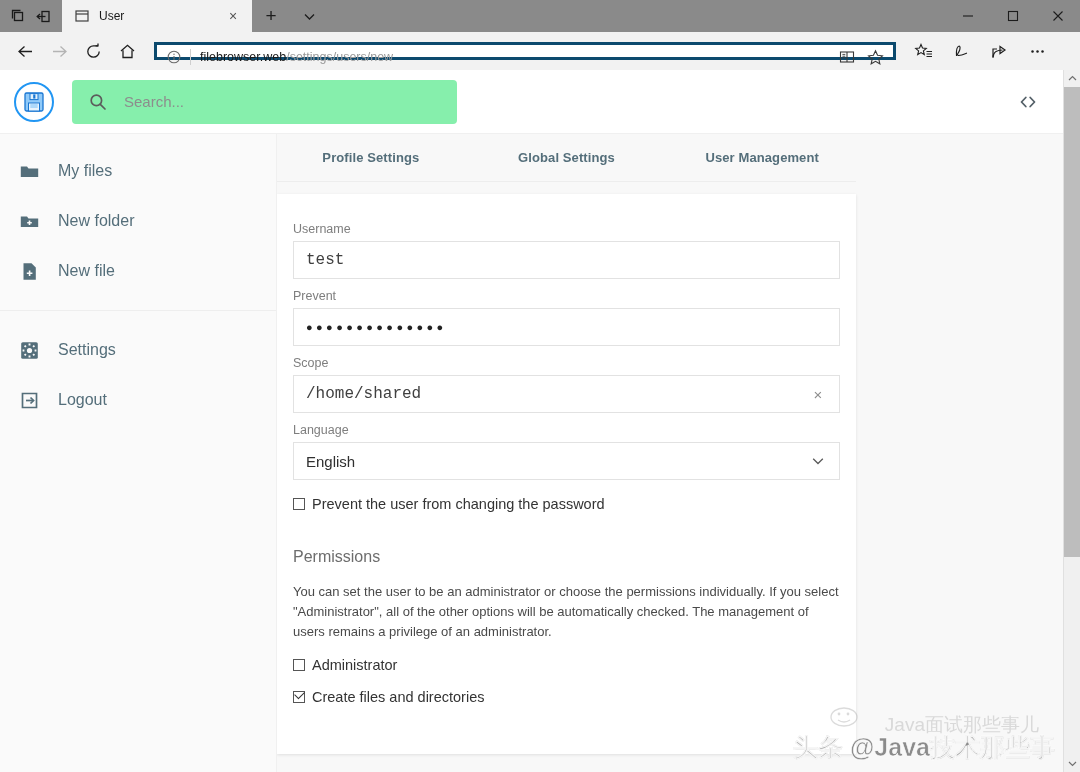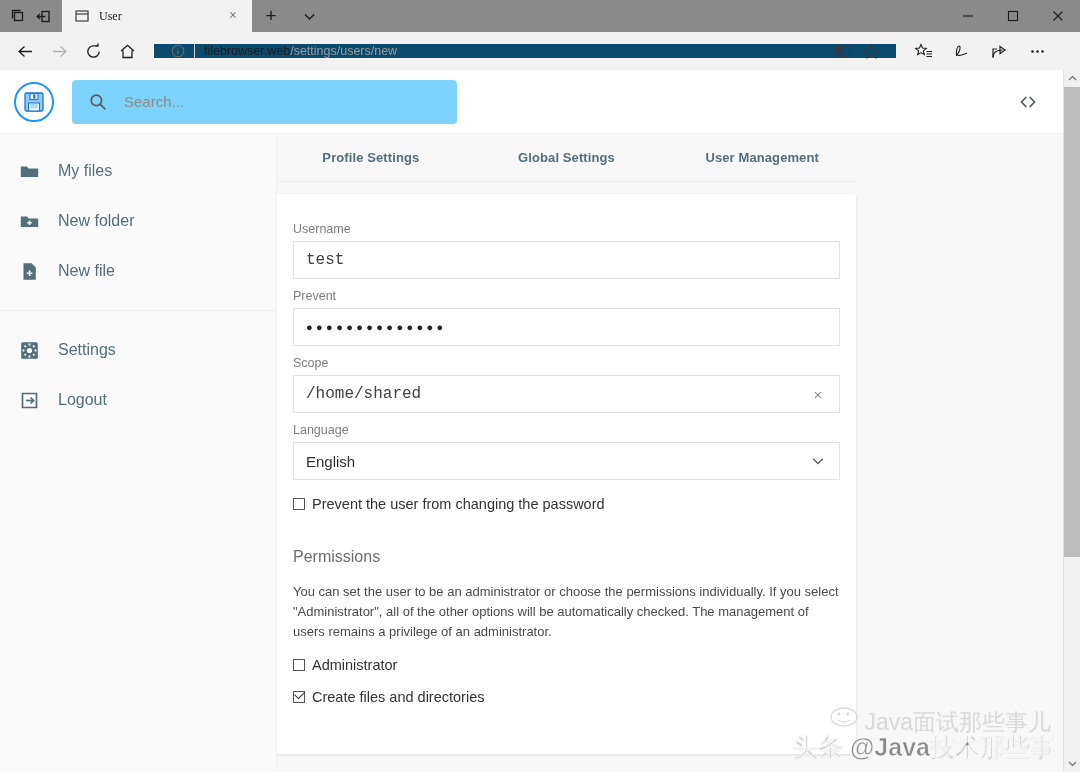--- a/index.html
+++ b/index.html
@@ -36,21 +36,20 @@
     width: 20px; height: 20px;
     display: flex; align-items: center; justify-content: center;
     color: #1a1a1a;
   }
   .tab {
     width: 190px; height: 32px;
     background: #f2f2f2;
     display: flex; align-items: center;
     padding: 0 8px 0 12px;
     position: relative;
-    font-family: Liberation Serif, serif;
   }
   .tab-favicon {
     width: 16px; height: 16px; flex: 0 0 16px;
     display: flex; align-items: center; justify-content: center;
     color: #404040;
   }
   .tab-title {
     flex: 1 1 auto;
     font-size: 12px;
     color: #1a1a1a;
@@ -89,23 +88,23 @@
     width: 34px; height: 32px;
     display: flex; align-items: center; justify-content: center;
     color: #1f1f1f;
   }
   .navbtn.disabled { color: #b4b4b4; }
   .omnibox {
     flex: 1 1 auto;
     height: 14px;
     margin: 0 8px 0 10px;
     background: #ffffff;
-    border: 7px solid #0c4a6e;
-    display: flex; align-items: center;
-    padding: 0 4px 0 8px;
+    border: 3px solid #0c4a6e;
+    display: flex; align-items: center;
+    padding: 12px 4px 0 8px;
     max-width: 742px;
   }
   .omni-info {
     width: 18px; height: 18px; flex: 0 0 18px;
     display: flex; align-items: center; justify-content: center;
     color: #6b6b6b;
   }
   .omni-sep {
     width: 1px; height: 16px; background: #cfcfcf;
     margin: 0 9px 0 7px;
@@ -153,21 +152,21 @@
   }
   .logo {
     width: 40px; height: 40px; flex: 0 0 40px;
     border: 2px solid #2196f3;
     border-radius: 50%;
     display: flex; align-items: center; justify-content: center;
     margin-right: 18px;
   }
   .searchbar {
     width: 385px; height: 44px;
-    background: #7dd3fc;
+    background: #86efac;
     border-radius: 4px;
     display: flex; align-items: center;
     padding: 0 16px;
   }
   .search-icon {
     width: 20px; height: 20px; flex: 0 0 20px;
     color: #5c5c5c;
     display: flex; align-items: center; justify-content: center;
     margin-right: 14px;
   }
@@ -370,22 +369,22 @@
   .wm-main {
     font-size: 25px;
     font-weight: bold;
     color: rgba(120,120,120,0.85);
     -webkit-text-stroke: 0.6px rgba(255,255,255,0.9);
     white-space: nowrap;
     line-height: 1;
   }
   .wm-ghost {
     position: absolute;
-    right: 4px; bottom: 26px;
-    font-size: 23px;
+    right: 16px; bottom: 26px;
+    font-size: 19px;
     color: rgba(170,170,170,0.40);
     white-space: nowrap;
     line-height: 1;
   }
   .wm-badge {
     position: absolute;
     right: 196px; bottom: 30px;
     width: 30px; height: 26px;
     opacity: 0.35;
   }

